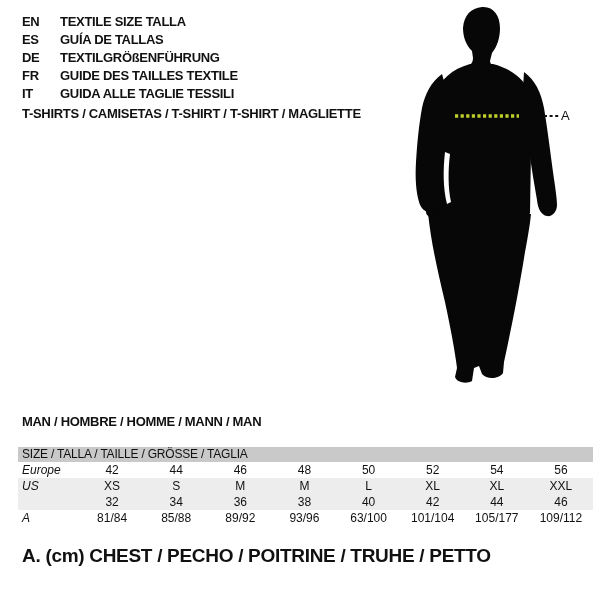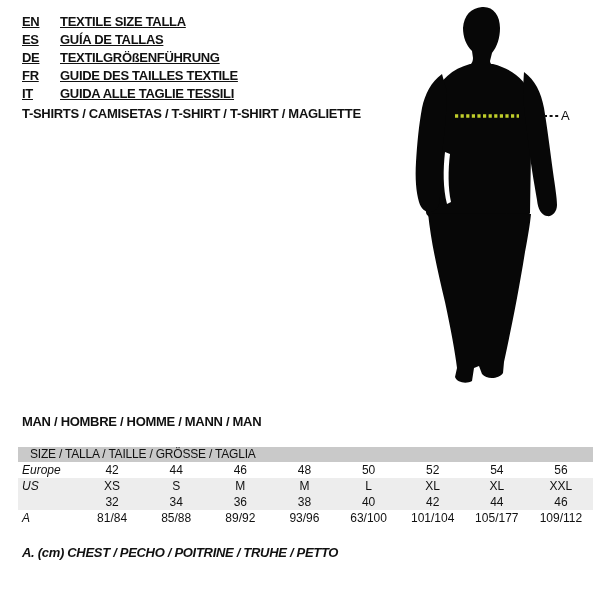--- a/index.html
+++ b/index.html
@@ -2,40 +2,40 @@
 <html><head>
 <meta charset="utf-8">
 <style>
   html,body{margin:0;padding:0;background:#fff;}
   .canvas{
     position:relative;width:600px;height:600px;background:#ffffff;
     font-family:"Liberation Sans","DejaVu Sans",sans-serif;color:#111;overflow:hidden;
   }
   
   .lang-block{position:absolute;top:13px;left:22px;}
-  .lang-row{display:flex;height:18px;line-height:18px;text-decoration:underline;}
+  .lang-row{display:flex;height:18px;line-height:18px;}
   .lang-code{width:38px;font-weight:700;font-size:13px;letter-spacing:-0.3px;}
   .lang-label{font-weight:700;font-size:13px;letter-spacing:-0.3px;white-space:nowrap;}
   
   .cats{position:absolute;top:105px;left:22px;}
   .cat-line{font-weight:700;font-size:13px;letter-spacing:-0.3px;line-height:17px;white-space:nowrap;}
   
   .figure{position:absolute;left:400px;top:0;width:200px;height:400px;}
   .measure-label{position:absolute;left:561px;top:108px;font-size:13px;font-weight:400;color:#111;}
   
   .section-title{position:absolute;left:22px;top:414px;font-weight:700;font-size:13px;letter-spacing:-0.3px;white-space:nowrap;}
   
   .size-table{position:absolute;left:18px;top:447px;width:575px;font-size:12px;}
-  .t-header{height:15px;line-height:15px;background:#c9c9c9;padding-left:12px;letter-spacing:-0.2px;}
+  .t-header{height:15px;line-height:15px;background:#c9c9c9;padding-left:4px;letter-spacing:-0.2px;}
   .t-row{display:grid;grid-template-columns:62px repeat(8,1fr);height:16px;line-height:16px;}
   .t-row.shaded{background:#ededed;}
   .t-label{text-align:left;padding-left:4px;font-style:italic;}
   .t-cell{text-align:center;}
   
-  .footnote{position:absolute;left:22px;top:545px;font-weight:700;font-size:13px;letter-spacing:-0.3px;white-space:nowrap;font-style:italic;}
+  .footnote{position:absolute;left:22px;top:545px;font-weight:700;font-size:19px;letter-spacing:-0.3px;white-space:nowrap;}
 </style>
 </head>
 <body>
 
 <div class="canvas">
 
   <div class="lang-block">
     <div class="lang-row">
       <span class="lang-code">EN</span>
       <span class="lang-label">TEXTILE SIZE TALLA</span>

